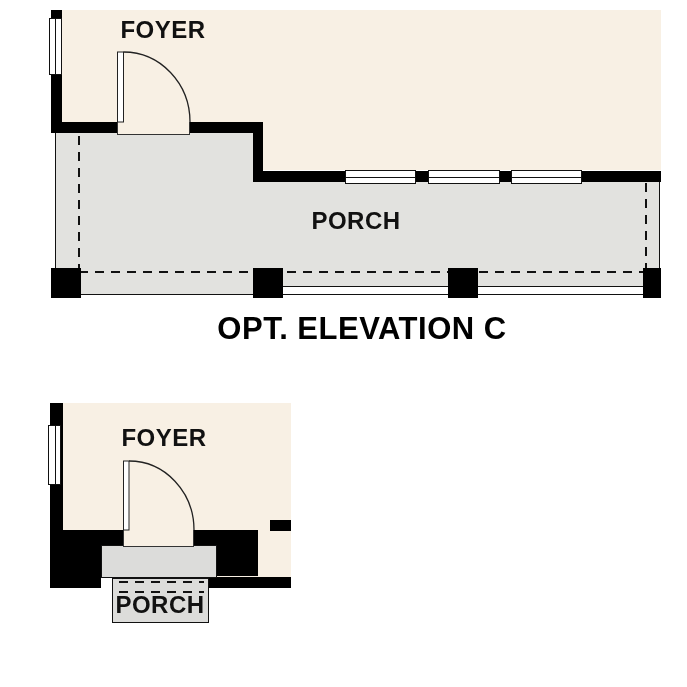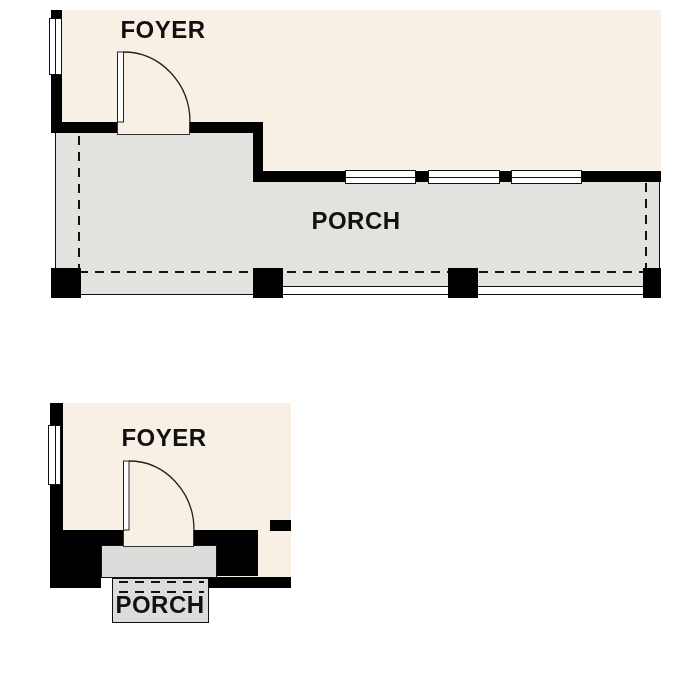--- a/index.html
+++ b/index.html
@@ -116,17 +116,18 @@
       <rect x="117.5" y="52" width="6" height="70" fill="#ffffff" stroke="#222" stroke-width="1"></rect>
     </g>
     <g>
       <path d="M 129 461 A 65 69 0 0 1 194 530" fill="none" stroke="#222" stroke-width="1.3"></path>
       <rect x="123.5" y="461" width="5.5" height="69" fill="#ffffff" stroke="#222" stroke-width="1"></rect>
     </g>
   </svg>
 
   <div class="abs room-label" style="left:163px;top:30px;">FOYER</div>
   <div class="abs room-label" style="left:356px;top:221px;">PORCH</div>
+  <div class="abs plan-title" style="left:362px;top:329px;">OPT. ELEVATION C</div>
 
   <div class="abs room-label" style="left:164px;top:438px;">FOYER</div>
   <div class="abs room-label" style="left:160px;top:605px;">PORCH</div>
 
 </div>
 
 </body></html>

